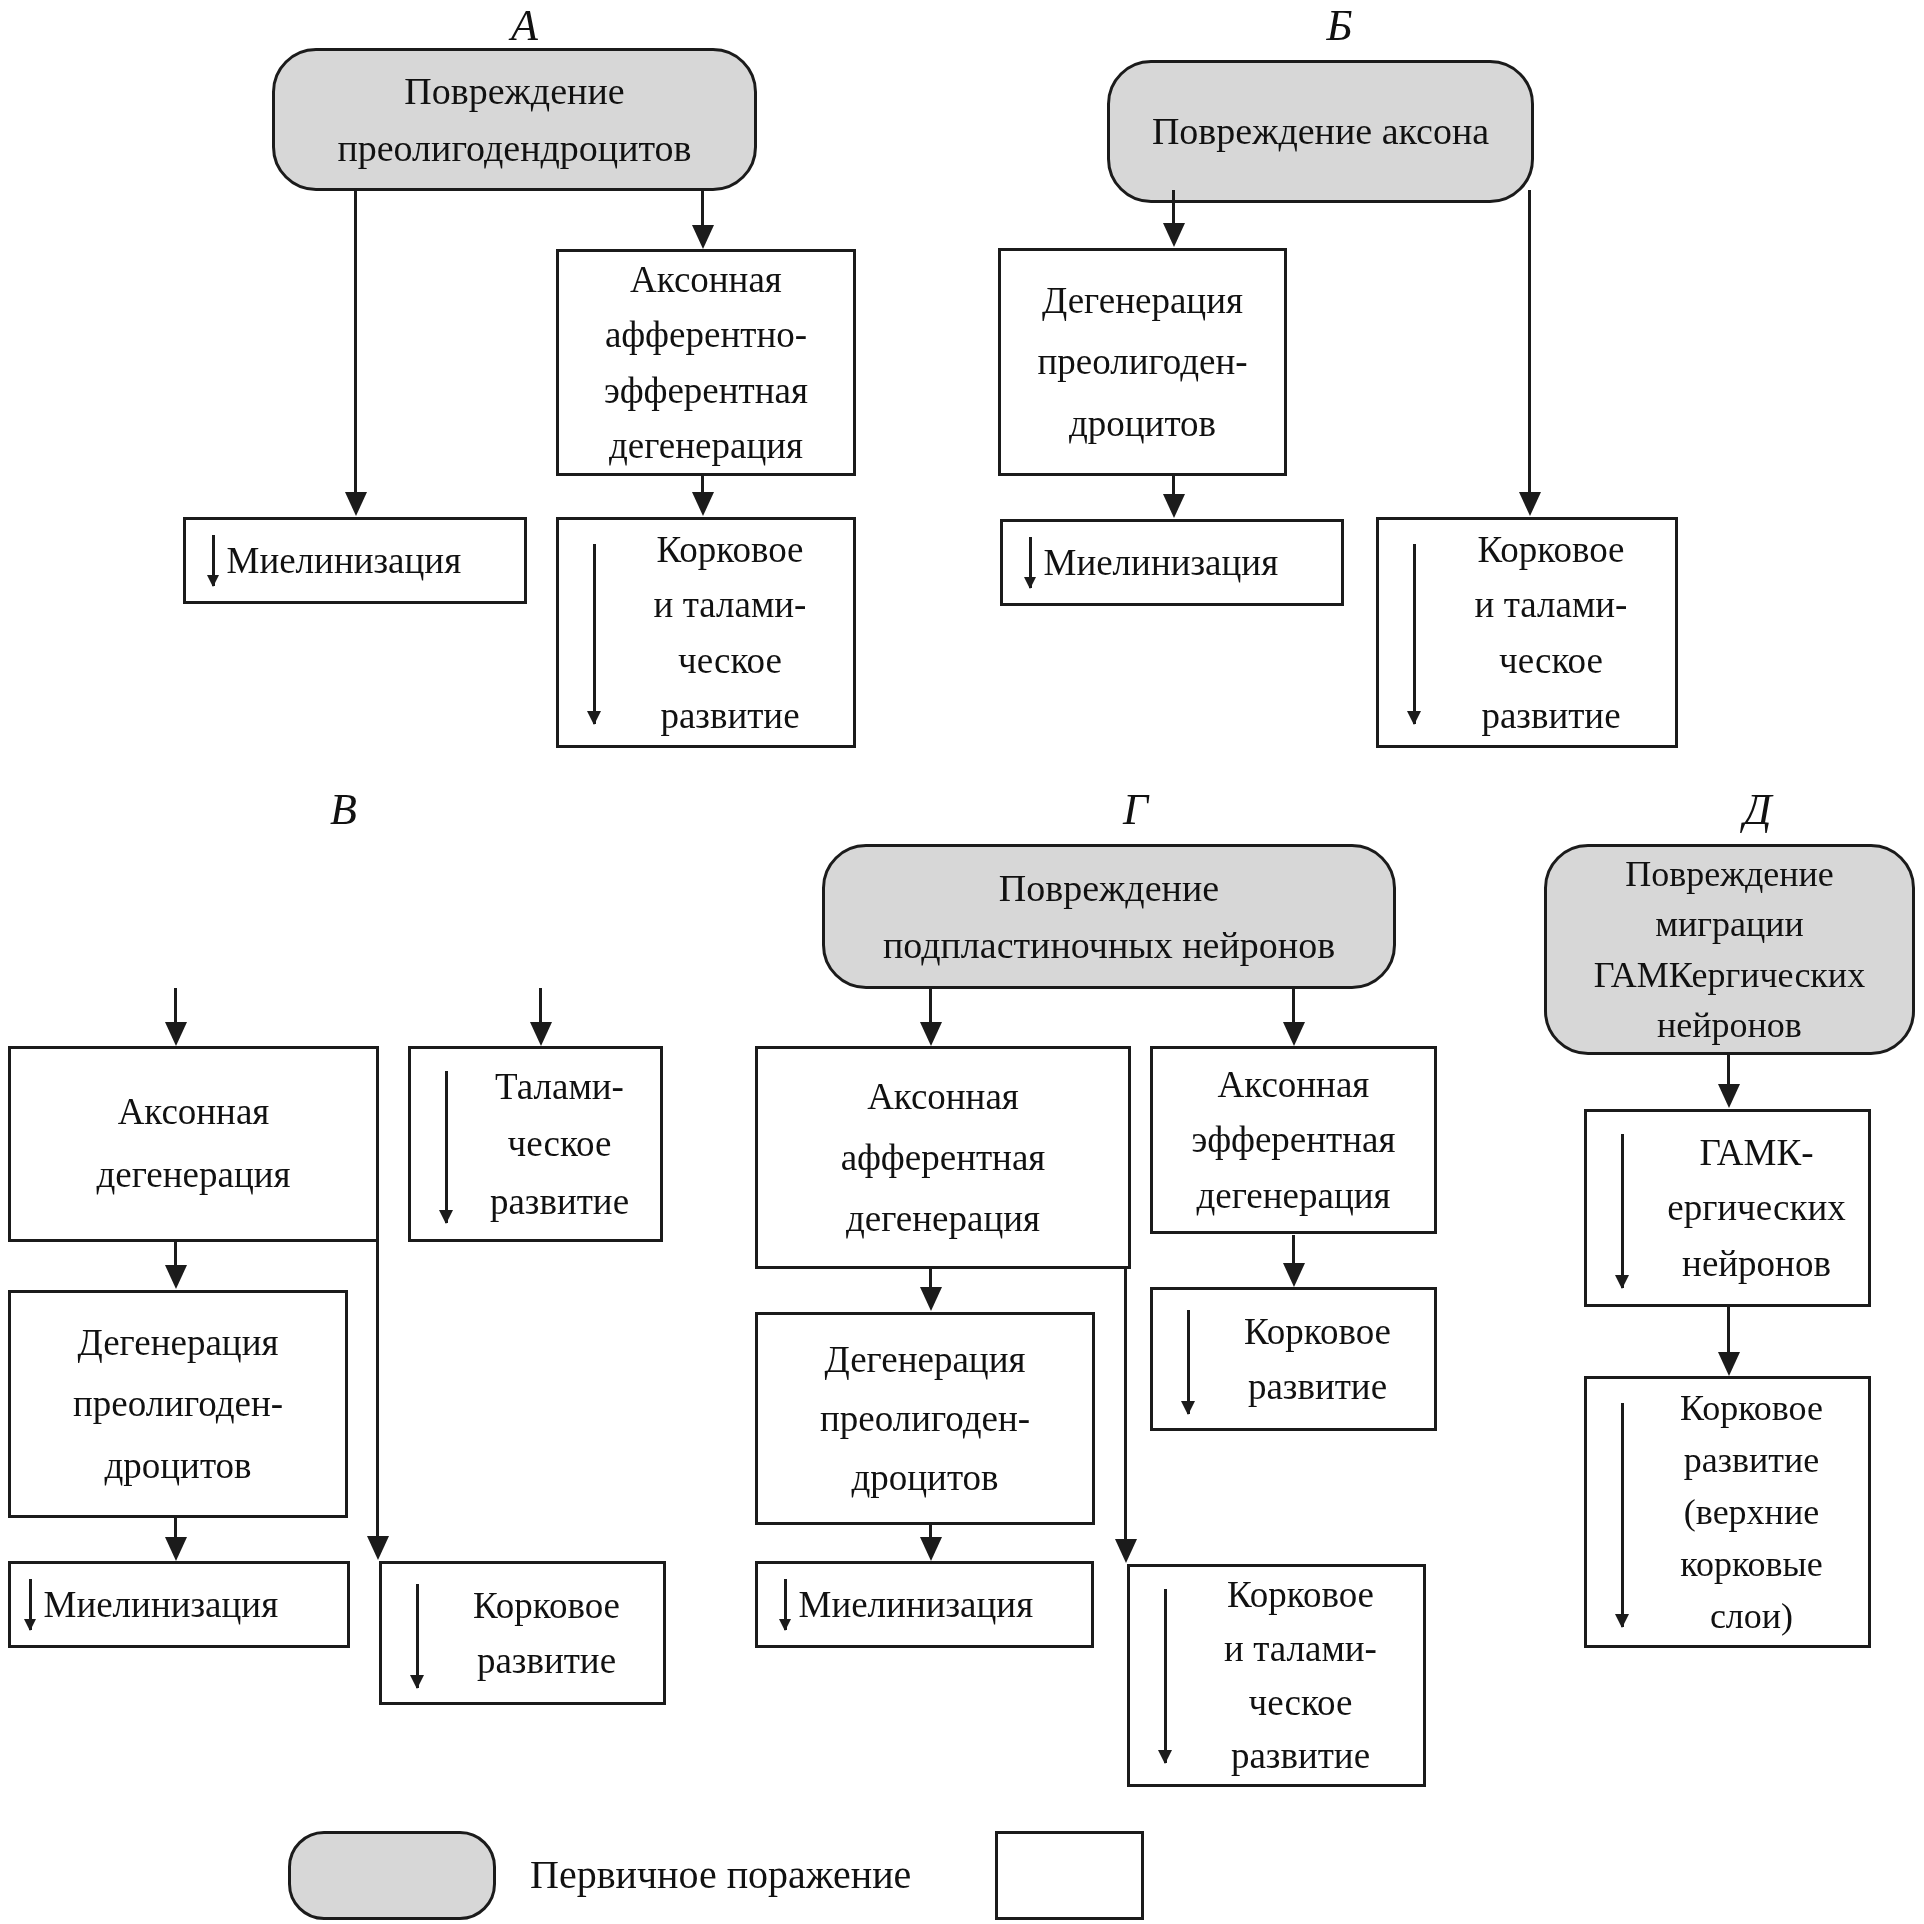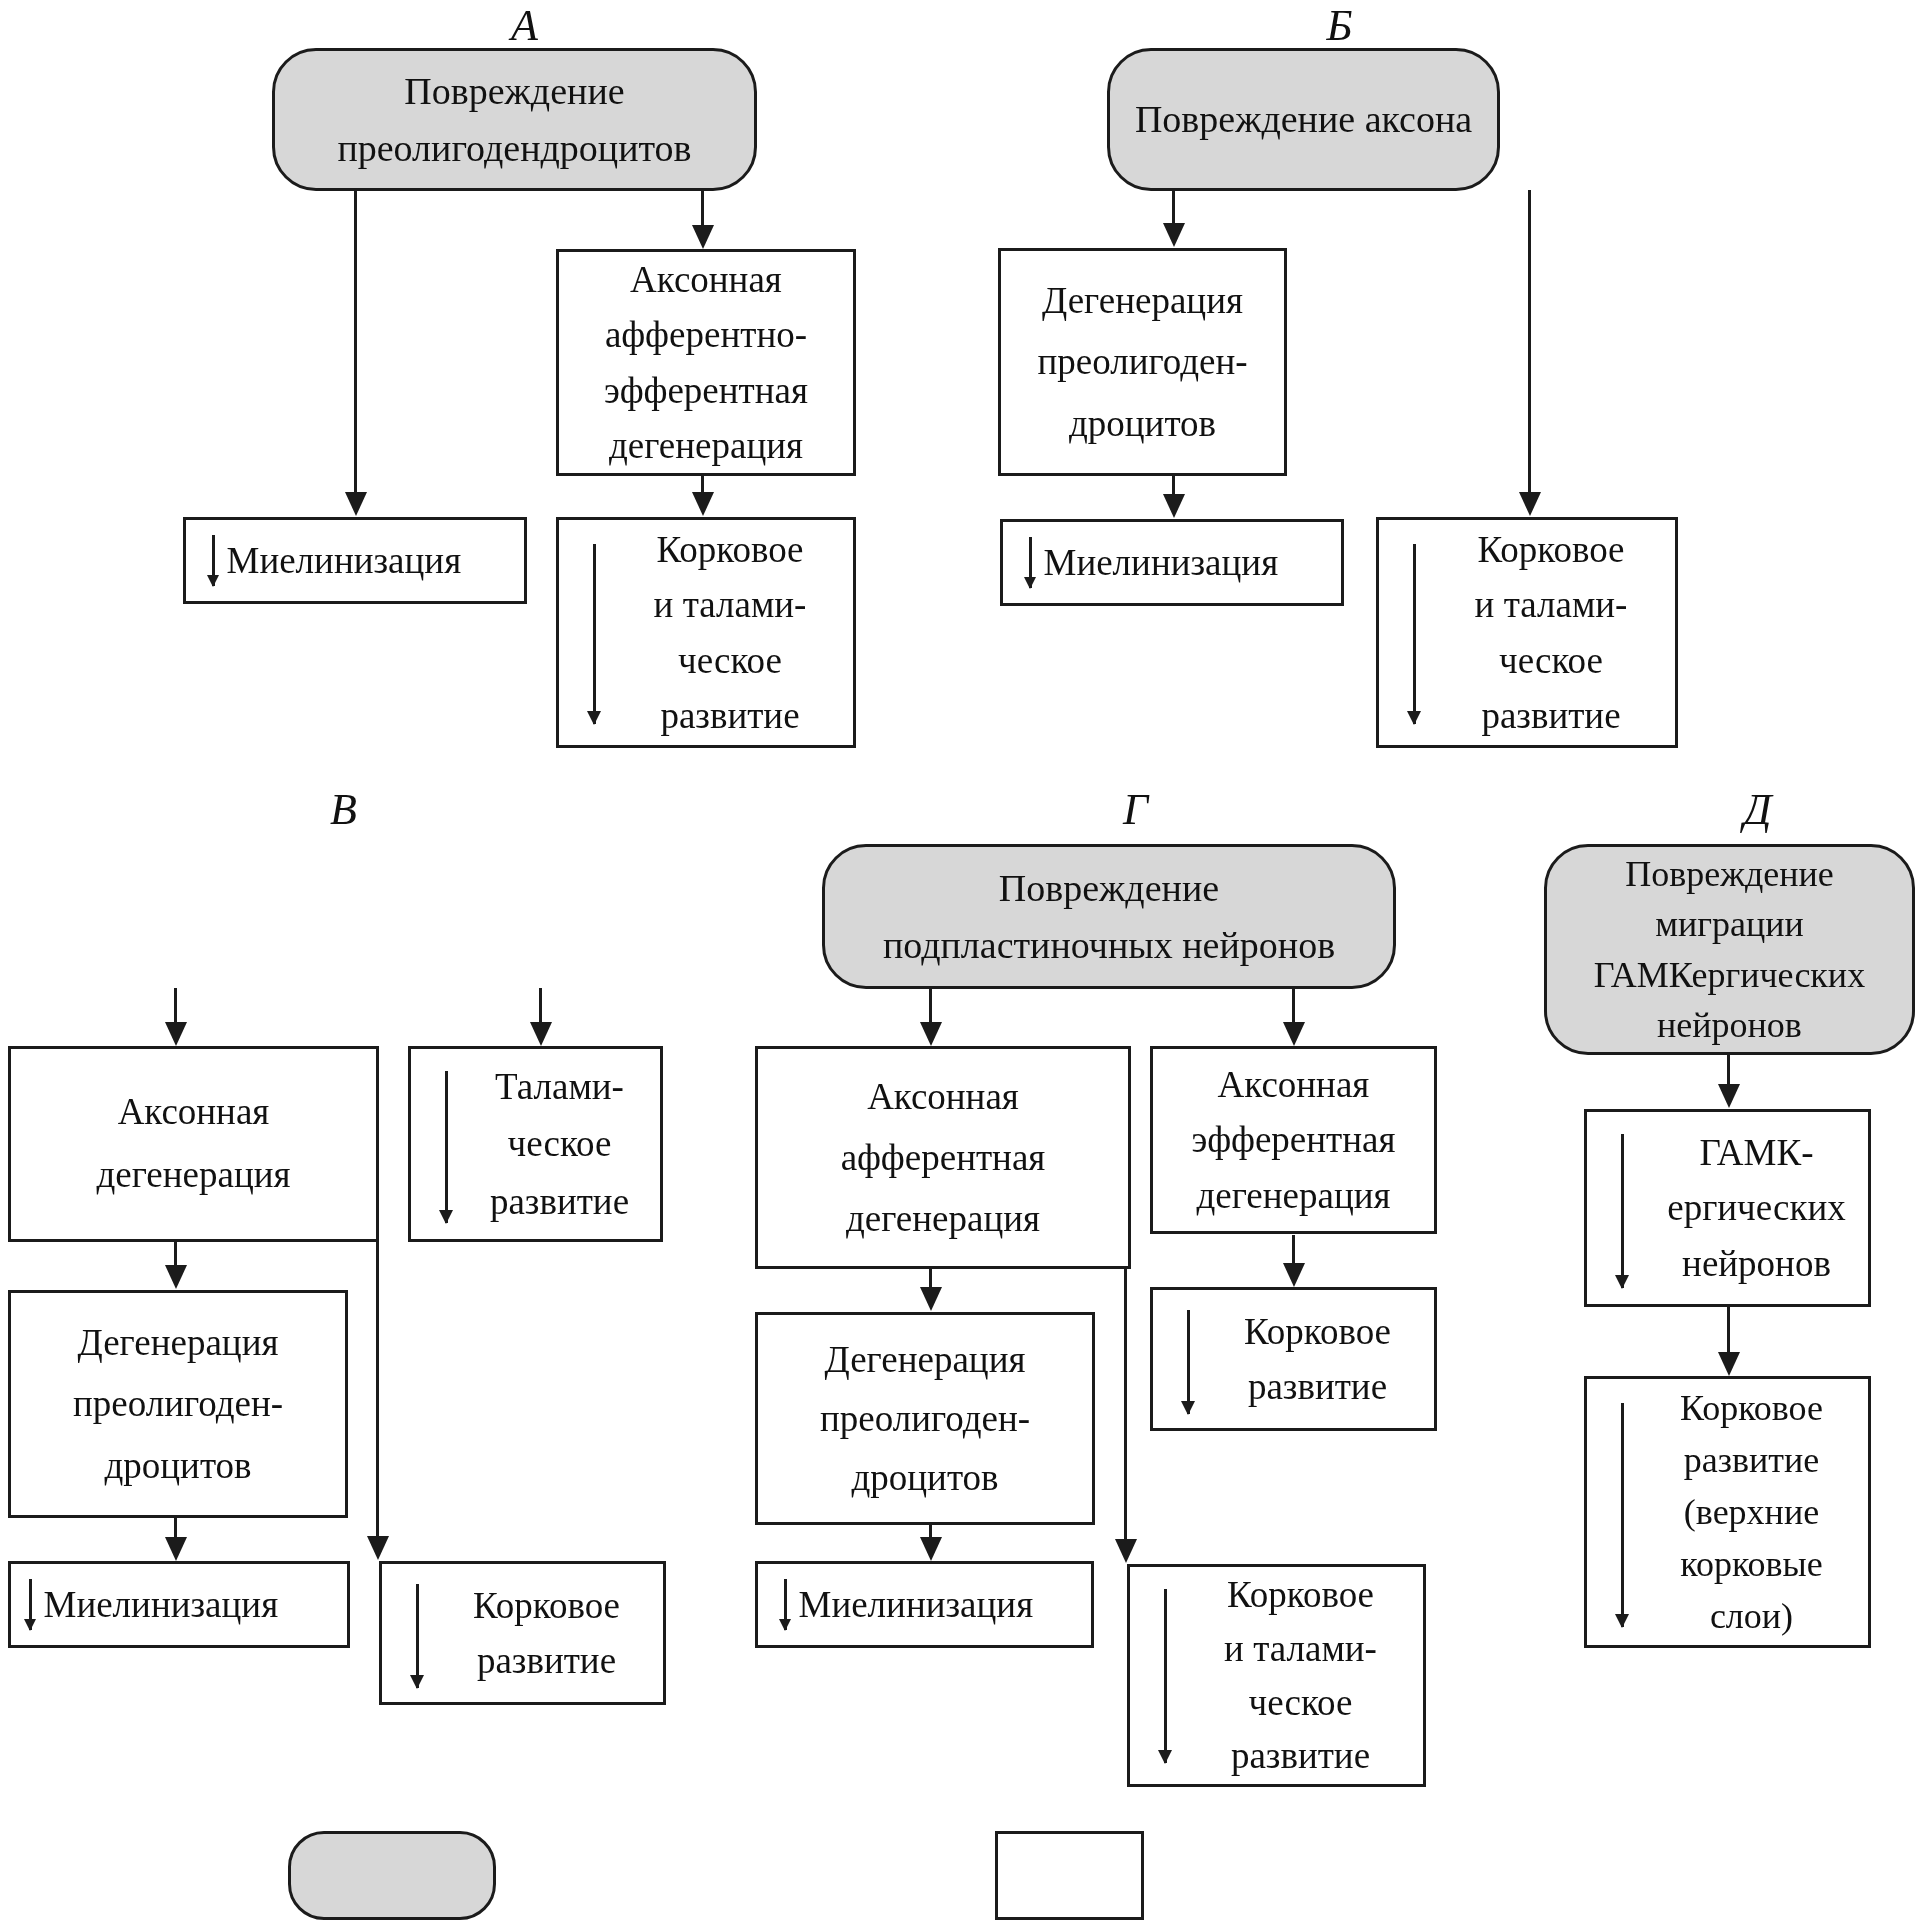--- a/index.html
+++ b/index.html
@@ -153,21 +153,21 @@
   <div class="box" style="left:556px; top:517px; width:300px; height:231px; line-height:1.5;">
     <span class="tall-arrow" style="top:24px; height:180px;"></span>
     <div class="txt ab-txt">Корковое
 и талами-
 ческое
 развитие</div>
   </div>
 
   <div class="panel-letter" style="left:1295px; top:2px;">Б</div>
 
-  <div class="box rounded" style="left:1107px; top:48px; width:393px; height:143px;">
+  <div class="box rounded" style="left:1107px; top:60px; width:427px; height:143px;">
     <div class="txt">Повреждение аксона</div>
   </div>
 
   <div class="conn" style="left:1172px; top:190px; height:33px;"></div>
   <div class="conn" style="left:1528px; top:190px; height:302px;"></div>
 
   <div class="box" style="left:998px; top:248px; width:289px; height:228px; line-height:1.65;">
     <div class="txt">Дегенерация
 преолигоден-
 дроцитов</div>
@@ -304,17 +304,18 @@
   <div class="box" style="left:1584px; top:1376px; width:287px; height:272px; line-height:1.45; font-size:36px;">
     <span class="tall-arrow" style="top:24px; height:224px;"></span>
     <div class="txt ab-txt">Корковое
 развитие
 (верхние
 корковые
 слои)</div>
   </div>
 
   <div class="legend-shape primary" style="left:288px; top:1831px; width:208px; height:89px;"></div>
+  <div class="legend-label" style="left:530px; top:1845px;">Первичное поражение</div>
 
   <div class="legend-shape" style="left:995px; top:1831px; width:149px; height:89px;"></div>
 
 </div>
 
 
 </body></html>

